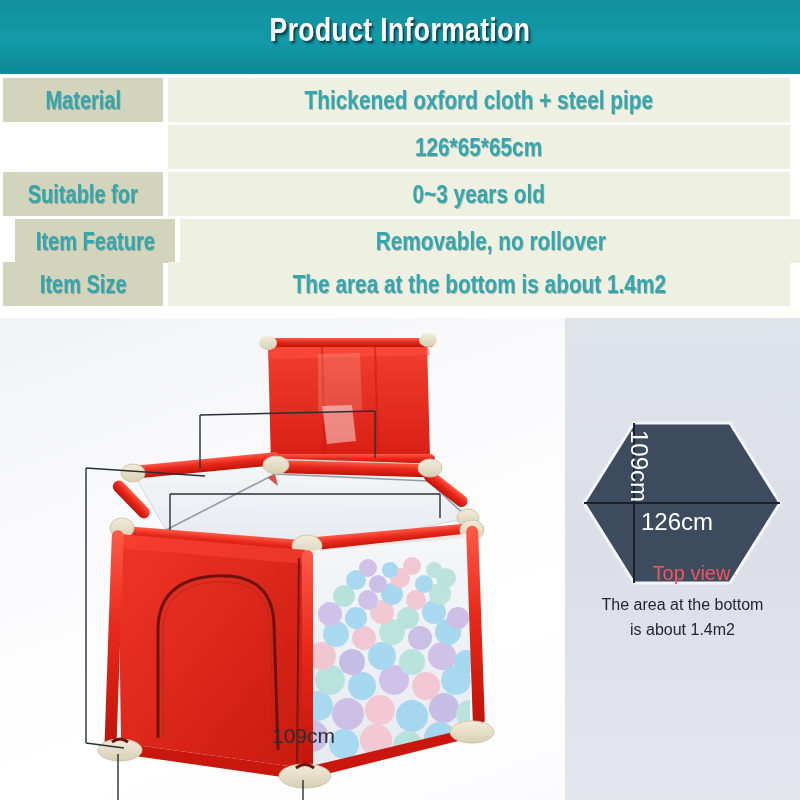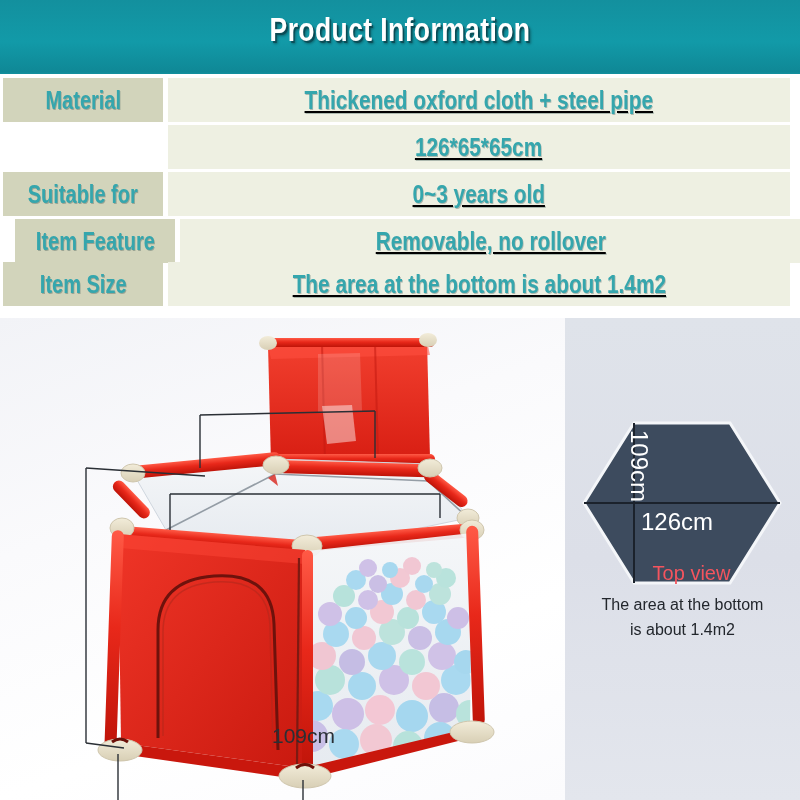--- a/index.html
+++ b/index.html
@@ -41,21 +41,21 @@
     position:absolute;left:0;width:668px;height:44px;padding-left:20px;
   }
   .spec-label{
     position:absolute;left:3px;top:0;width:160px;height:44px;
     background:#d2d4bb;
     display:flex;align-items:center;justify-content:center;
   }
   .spec-value{
     position:absolute;left:168px;top:0;width:622px;height:44px;
     background:#eef0e2;
-    display:flex;align-items:center;justify-content:center;text-decoration:underline;
+    display:flex;align-items:center;justify-content:center;
   }
   .spec-text{
     color:#35a6ad;
     font-weight:bold;
     font-family:"Liberation Sans Narrow","Liberation Sans",sans-serif;
     transform:scaleX(.80);
     white-space:nowrap;
     text-shadow:1px 1px 0 rgba(40,70,70,.33);
   }
   .spec-label .spec-text{font-size:25px;}

